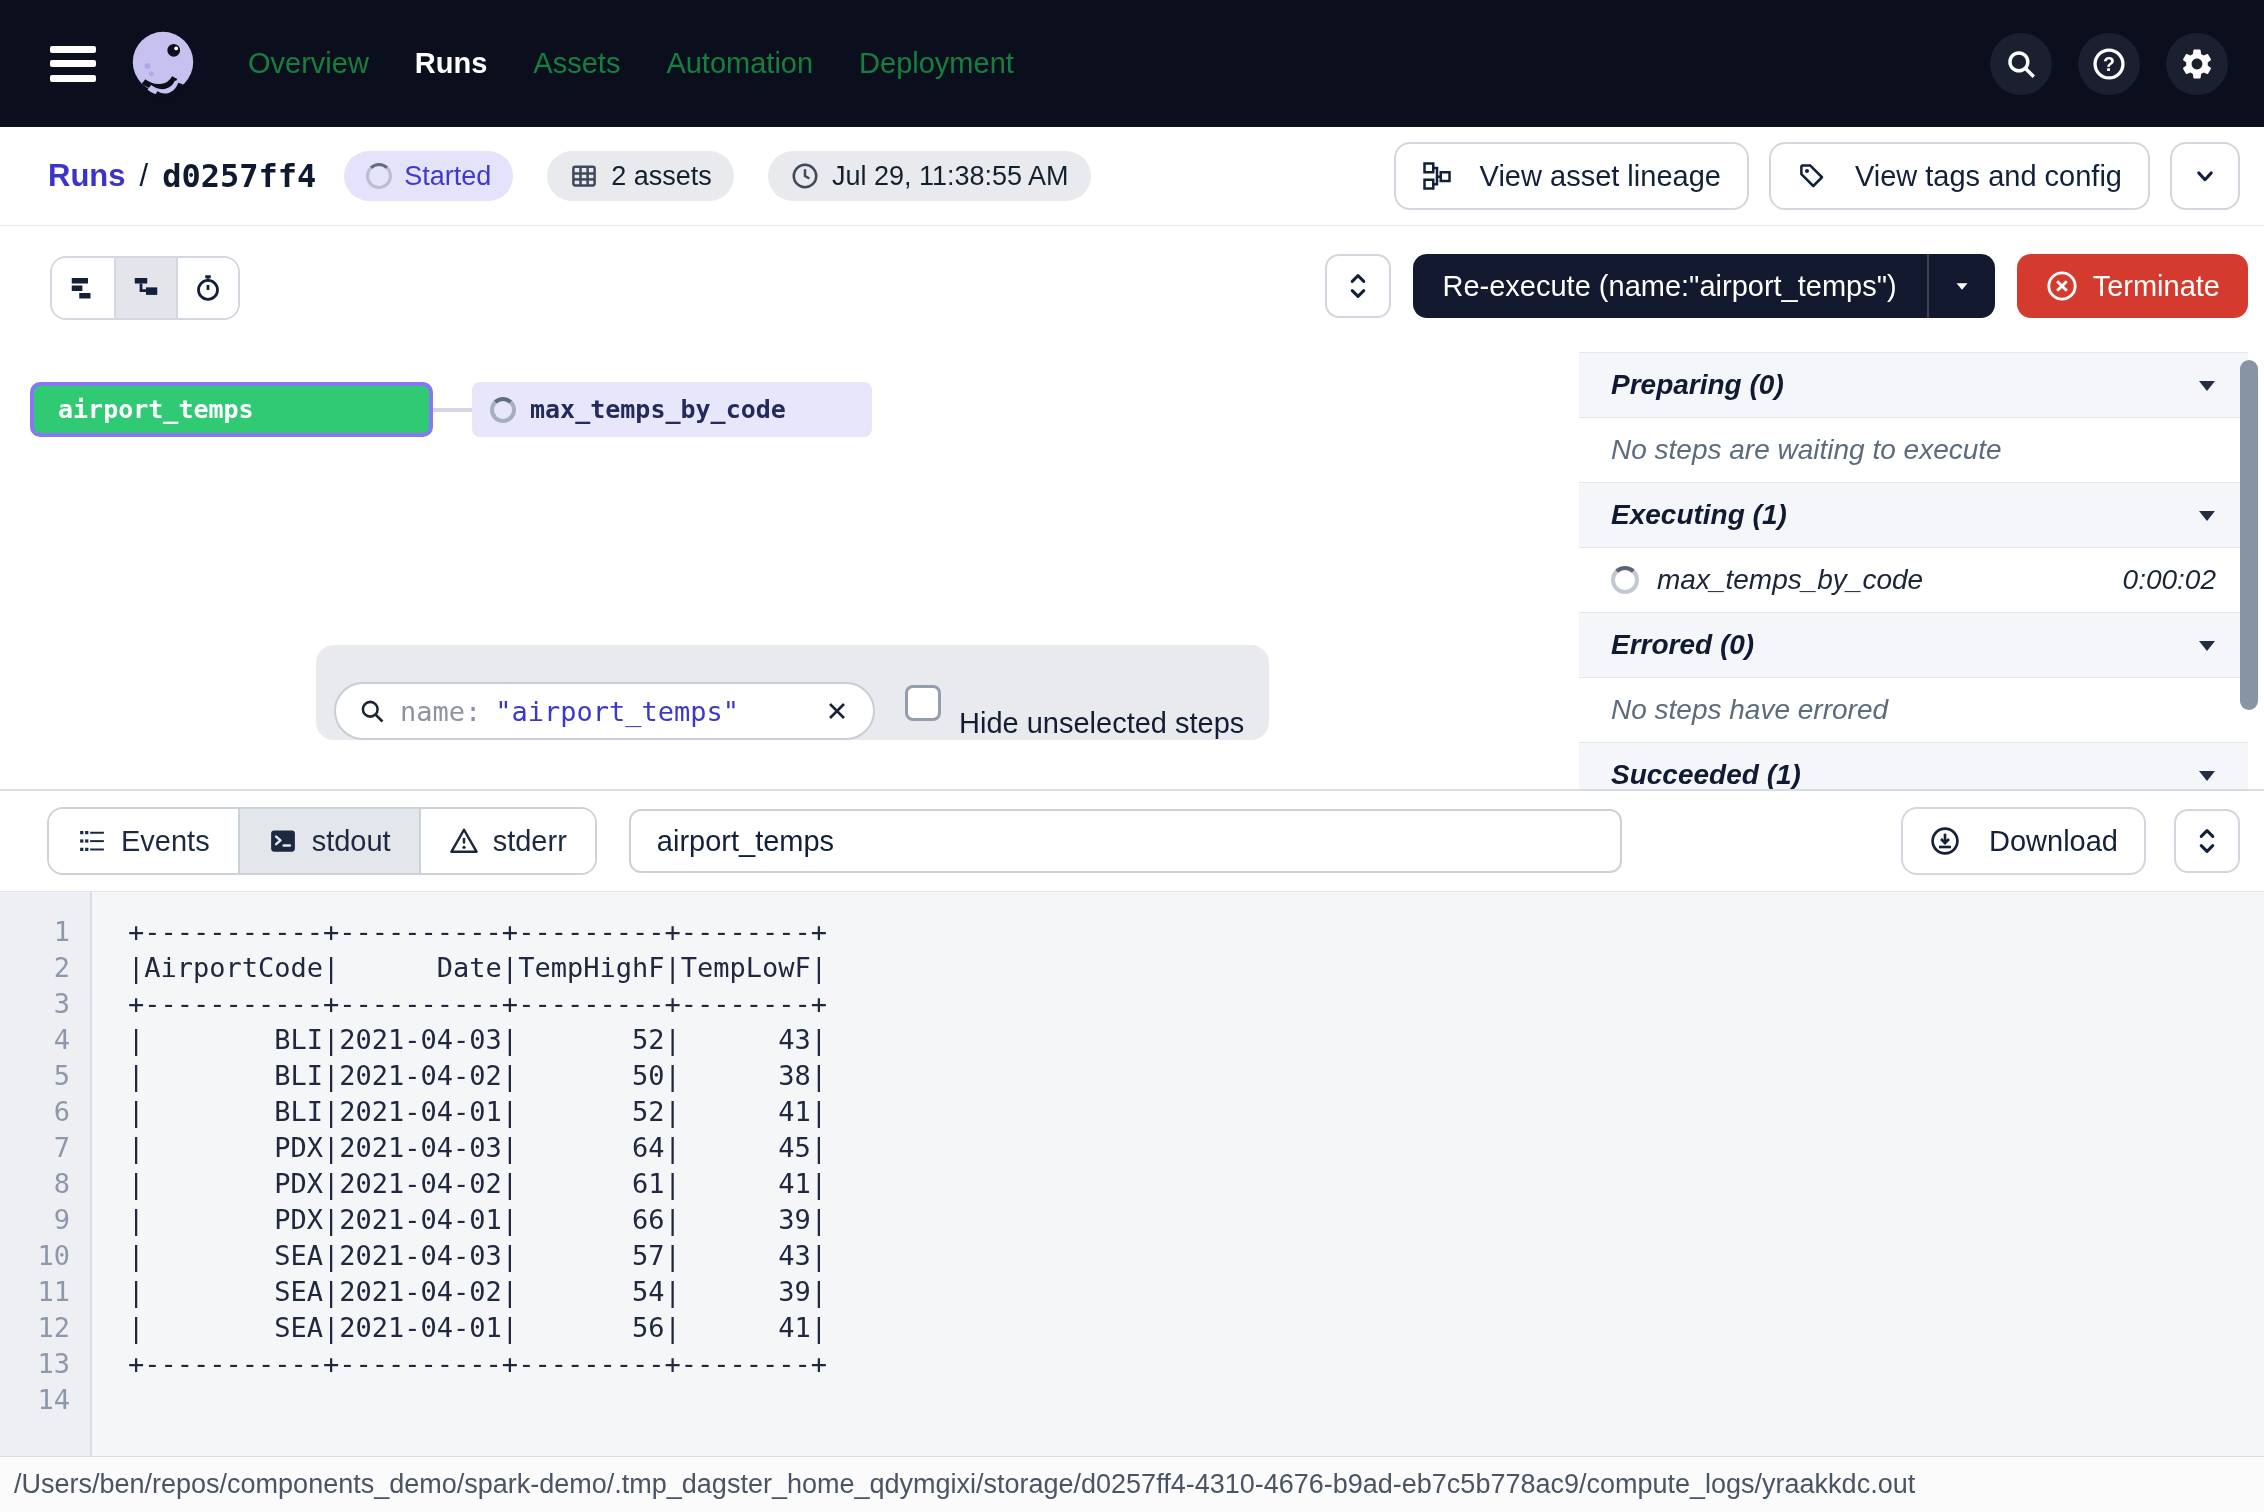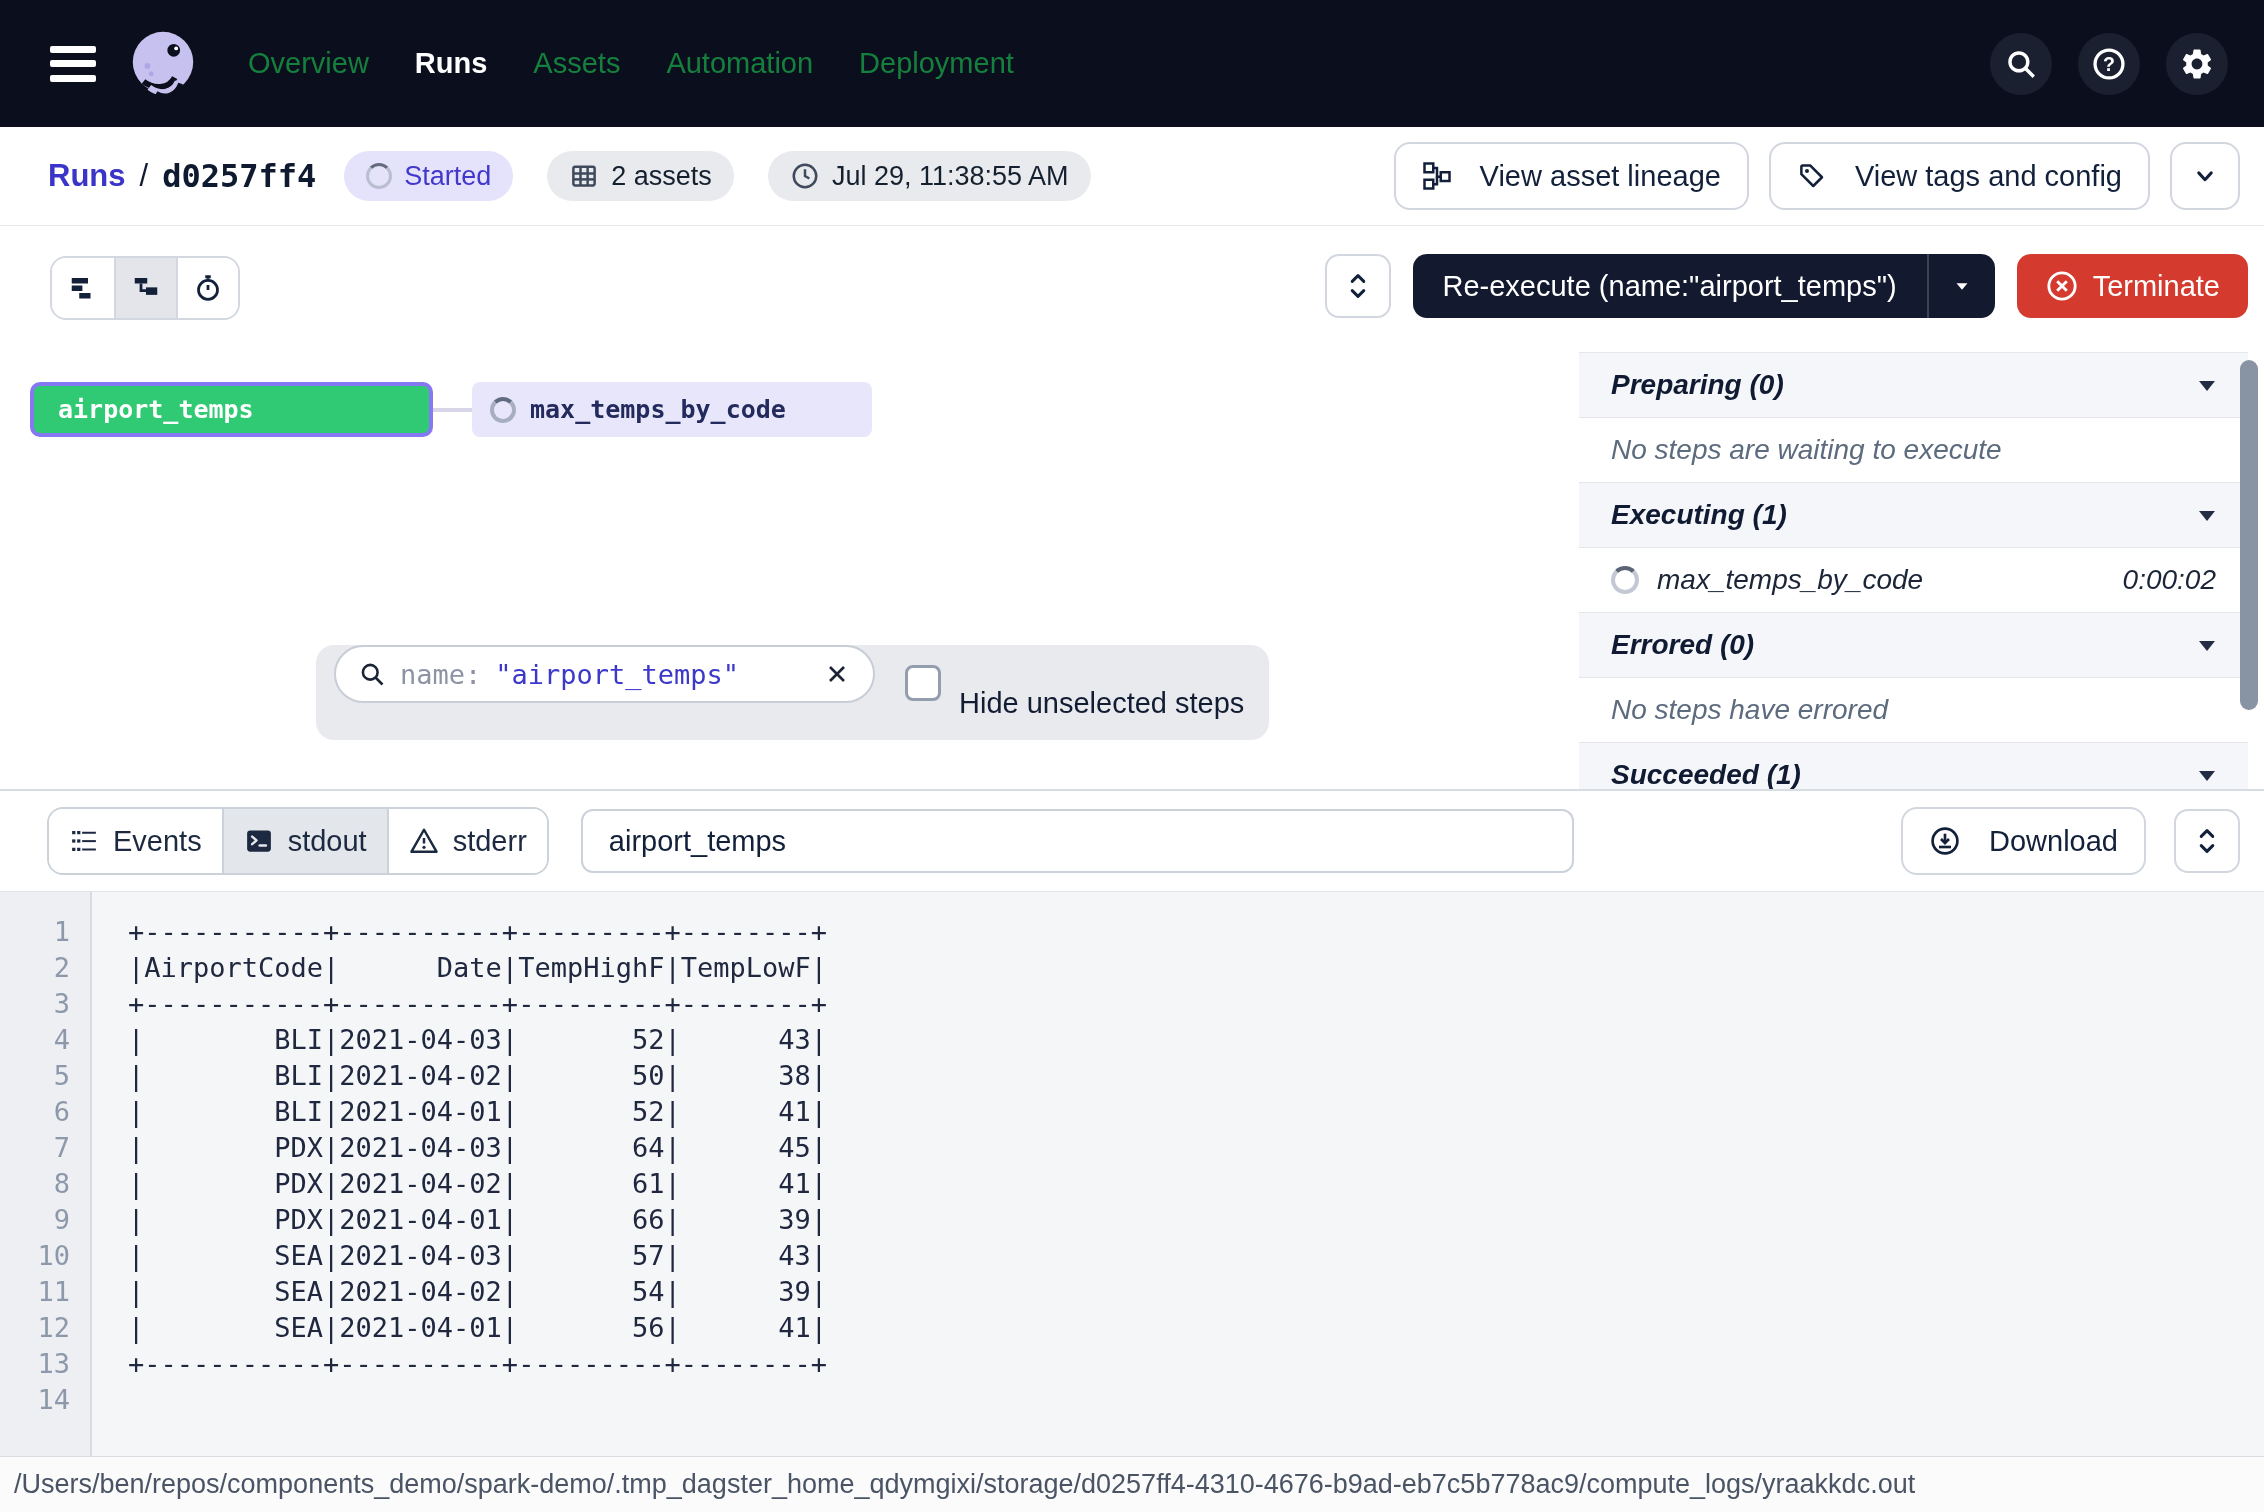--- a/index.html
+++ b/index.html
@@ -47,21 +47,21 @@
   .node { position:absolute; height:55px; display:flex; align-items:center; cursor:pointer; }
   .node-a { left:30px; top:156px; width:403px; background:#2fca73; border:4px solid #8678f2; border-radius:10px; padding:0 24px; }
   .node-a .nlabel { color:#fff; font-weight:700; font-size:25px; }
   .node-b { left:472px; top:156px; width:400px; background:#e8e6fb; border-radius:8px; padding:0 18px; gap:14px; }
   .node-b .nlabel { color:#232a5c; font-weight:700; font-size:25px; }
   .edge { position:absolute; left:433px; top:182px; width:39px; height:4px; background:#d9d5e8; }
 
   .spinner { border-radius:50%; border:4px solid #c3c9d4; border-top-color:#5a6476; animation:spin 1.2s linear infinite; }
   @keyframes spin { to { transform:rotate(360deg);} }
 
-  .filterbar { position:absolute; left:316px; top:419px; width:953px; height:95px; background:#e8eaee; border-radius:18px; display:flex; align-items:flex-start; padding:0 18px; gap:30px; }
+  .filterbar { position:absolute; left:316px; top:419px; width:953px; height:95px; background:#e8eaee; border-radius:18px; display:flex; align-items:flex-end; padding:0 18px; gap:30px; }
   .filter-input { width:541px; height:58px; background:#fff; border:2px solid #c8cdd7; border-radius:29px; display:flex; align-items:center; gap:14px; padding:0 22px; cursor:text; }
   .filter-input .q-prefix { font-size:27px; color:#8d93a3; }
   .filter-input .q-value { font-size:27px; color:#3c38c9; }
   .clear-x { margin-left:auto; cursor:pointer; display:flex; }
   .hide-steps { display:flex; align-items:center; gap:18px; }
   .checkbox { width:36px; height:36px; border:3px solid #939dae; border-radius:8px; background:#fff; cursor:pointer; flex:none; }
   .hide-label { font-size:29px; color:#121c33;margin-top:42px; }
 
   .sidebar { position:absolute; right:16px; top:126px; bottom:0; width:669px; background:#fff; overflow:hidden;font-style:italic; }
   .side-hdr { height:66px; background:#f5f6f9; border-top:1px solid #e3e6ea; border-bottom:1px solid #e3e6ea; display:flex; align-items:center; padding:0 32px; cursor:pointer; }
@@ -69,21 +69,21 @@
   .side-hdr svg { margin-left:auto; }
   .side-row { height:64px; display:flex; align-items:center; padding:0 32px; font-size:28px; }
   .side-row.empty { color:#5d6b7e; }
   .side-row.step { color:#1b2537; gap:18px; }
   .side-row.step .time { margin-left:auto; }
   .v-scroll { position:absolute; right:6px; top:134px; width:18px; height:350px; border-radius:9px; background:#8893a4; cursor:pointer; }
 
   
   .log-toolbar { height:100px; background:#fff; display:flex; align-items:center; padding:0 24px 0 47px; }
   .seg2 { display:flex; border:2px solid #ccd2da; border-radius:16px; overflow:hidden; }
-  .seg2 .tab { height:64px; display:flex; align-items:center; gap:14px; padding:0 20px; font-size:29px; color:#1c2940; background:#fff; cursor:pointer; }
+  .seg2 .tab { height:64px; display:flex; align-items:center; gap:14px; padding:0 28px; font-size:29px; color:#1c2940; background:#fff; cursor:pointer; }
   .seg2 .tab + .tab { border-left:2px solid #ccd2da; }
   .seg2 .tab.selected { background:#e3e6ea; }
   .step-select { width:993px; height:64px; margin-left:32px; border:2px solid #ccd2da; border-radius:12px; display:flex; align-items:center; padding:0 26px; font-size:29px; color:#12203a; cursor:pointer; background:#fff; }
   .log-right { margin-left:auto; display:flex; gap:28px; align-items:center; }
 
   .log-area { height:565px; display:flex; background:#f5f6f8; border-top:1px solid #e1e4e9; overflow:hidden; }
   .gutter { width:92px; background:#edeff2; border-right:2px solid #d9dce2; padding-top:22px; }
   .log-body { flex:1; padding:22px 0 0 36px; }
   .log-line { height:36px; line-height:36px; font-size:27px; }
   .gutter .num { display:block; height:36px; line-height:36px; text-align:right; padding-right:20px; color:#8e98ab; font-size:27px; }

